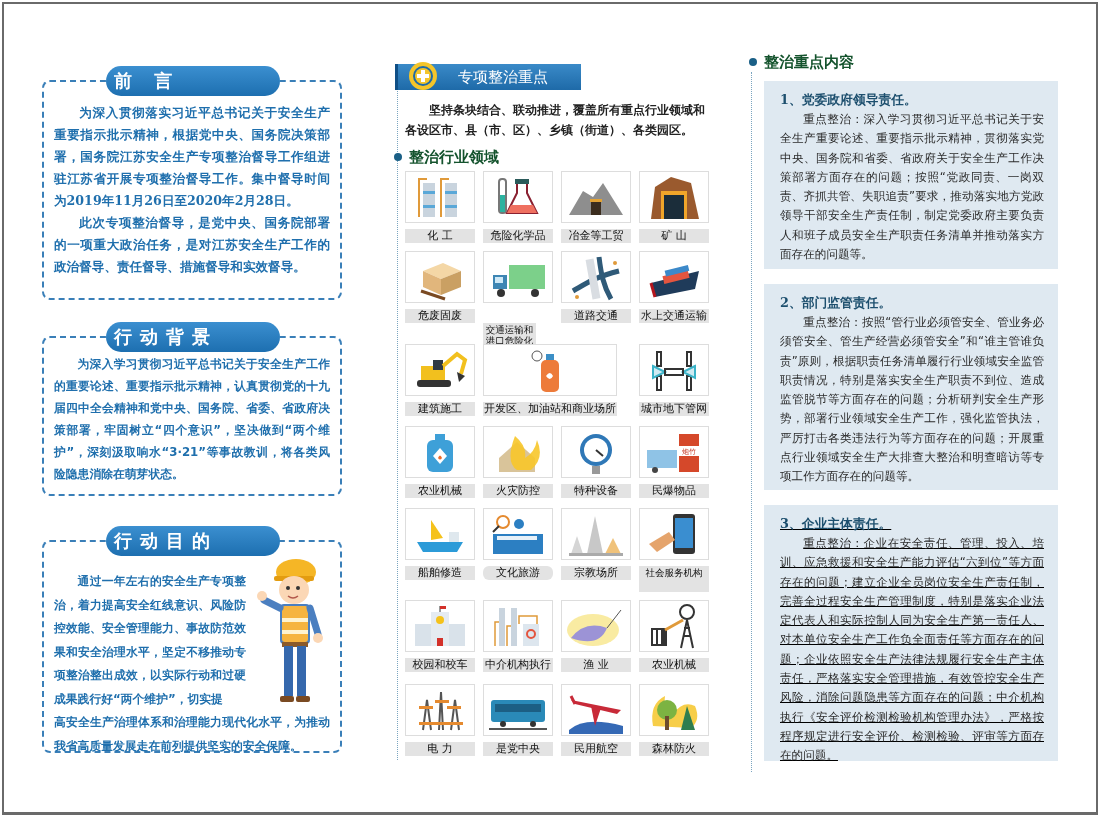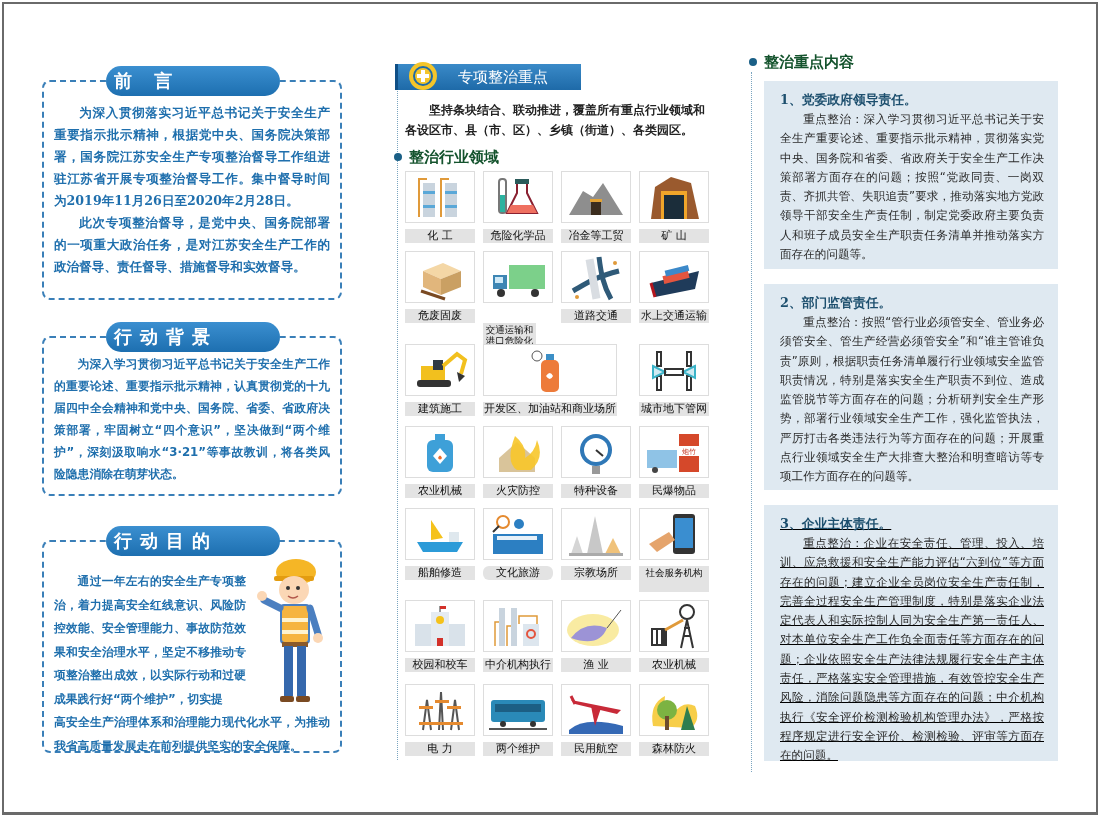--- a/index.html
+++ b/index.html
@@ -352,21 +352,21 @@
     <div class="tlabel" style="left: 405px; top: 742px; width: 70px;">电 力</div>
     <div class="tile" style="left: 483px; top: 684px;">
       <svg viewBox="0 0 62 48">
         <rect x="4" y="14" width="54" height="22" rx="3" fill="#2a8ab8"></rect>
         <rect x="8" y="18" width="46" height="8" fill="#1c5f84"></rect>
         <circle cx="16" cy="38" r="3" fill="#333"></circle>
         <circle cx="46" cy="38" r="3" fill="#333"></circle>
         <rect x="2" y="42" width="58" height="2" fill="#555"></rect>
       </svg>
     </div>
-    <div class="tlabel" style="left: 483px; top: 742px; width: 70px;">两个维护</div>
+    <div class="tlabel" style="left: 483px; top: 742px; width: 70px;">是党中央</div>
     <div class="tile" style="left: 561px; top: 684px;">
       <svg viewBox="0 0 62 48">
         <path d="M4 44 Q20 30 58 40 V48 H4Z" fill="#3569b5"></path>
         <path d="M6 14 L56 24 L52 28 L10 18Z" fill="#c82a38"></path>
         <path d="M26 20 L30 40 L36 22Z" fill="#c82a38"></path>
         <path d="M10 18 L6 10" stroke="#c82a38" stroke-width="3"></path>
       </svg>
     </div>
     <div class="tlabel" style="left: 561px; top: 742px; width: 70px;">民用航空</div>
     <div class="tile" style="left: 639px; top: 684px;">

